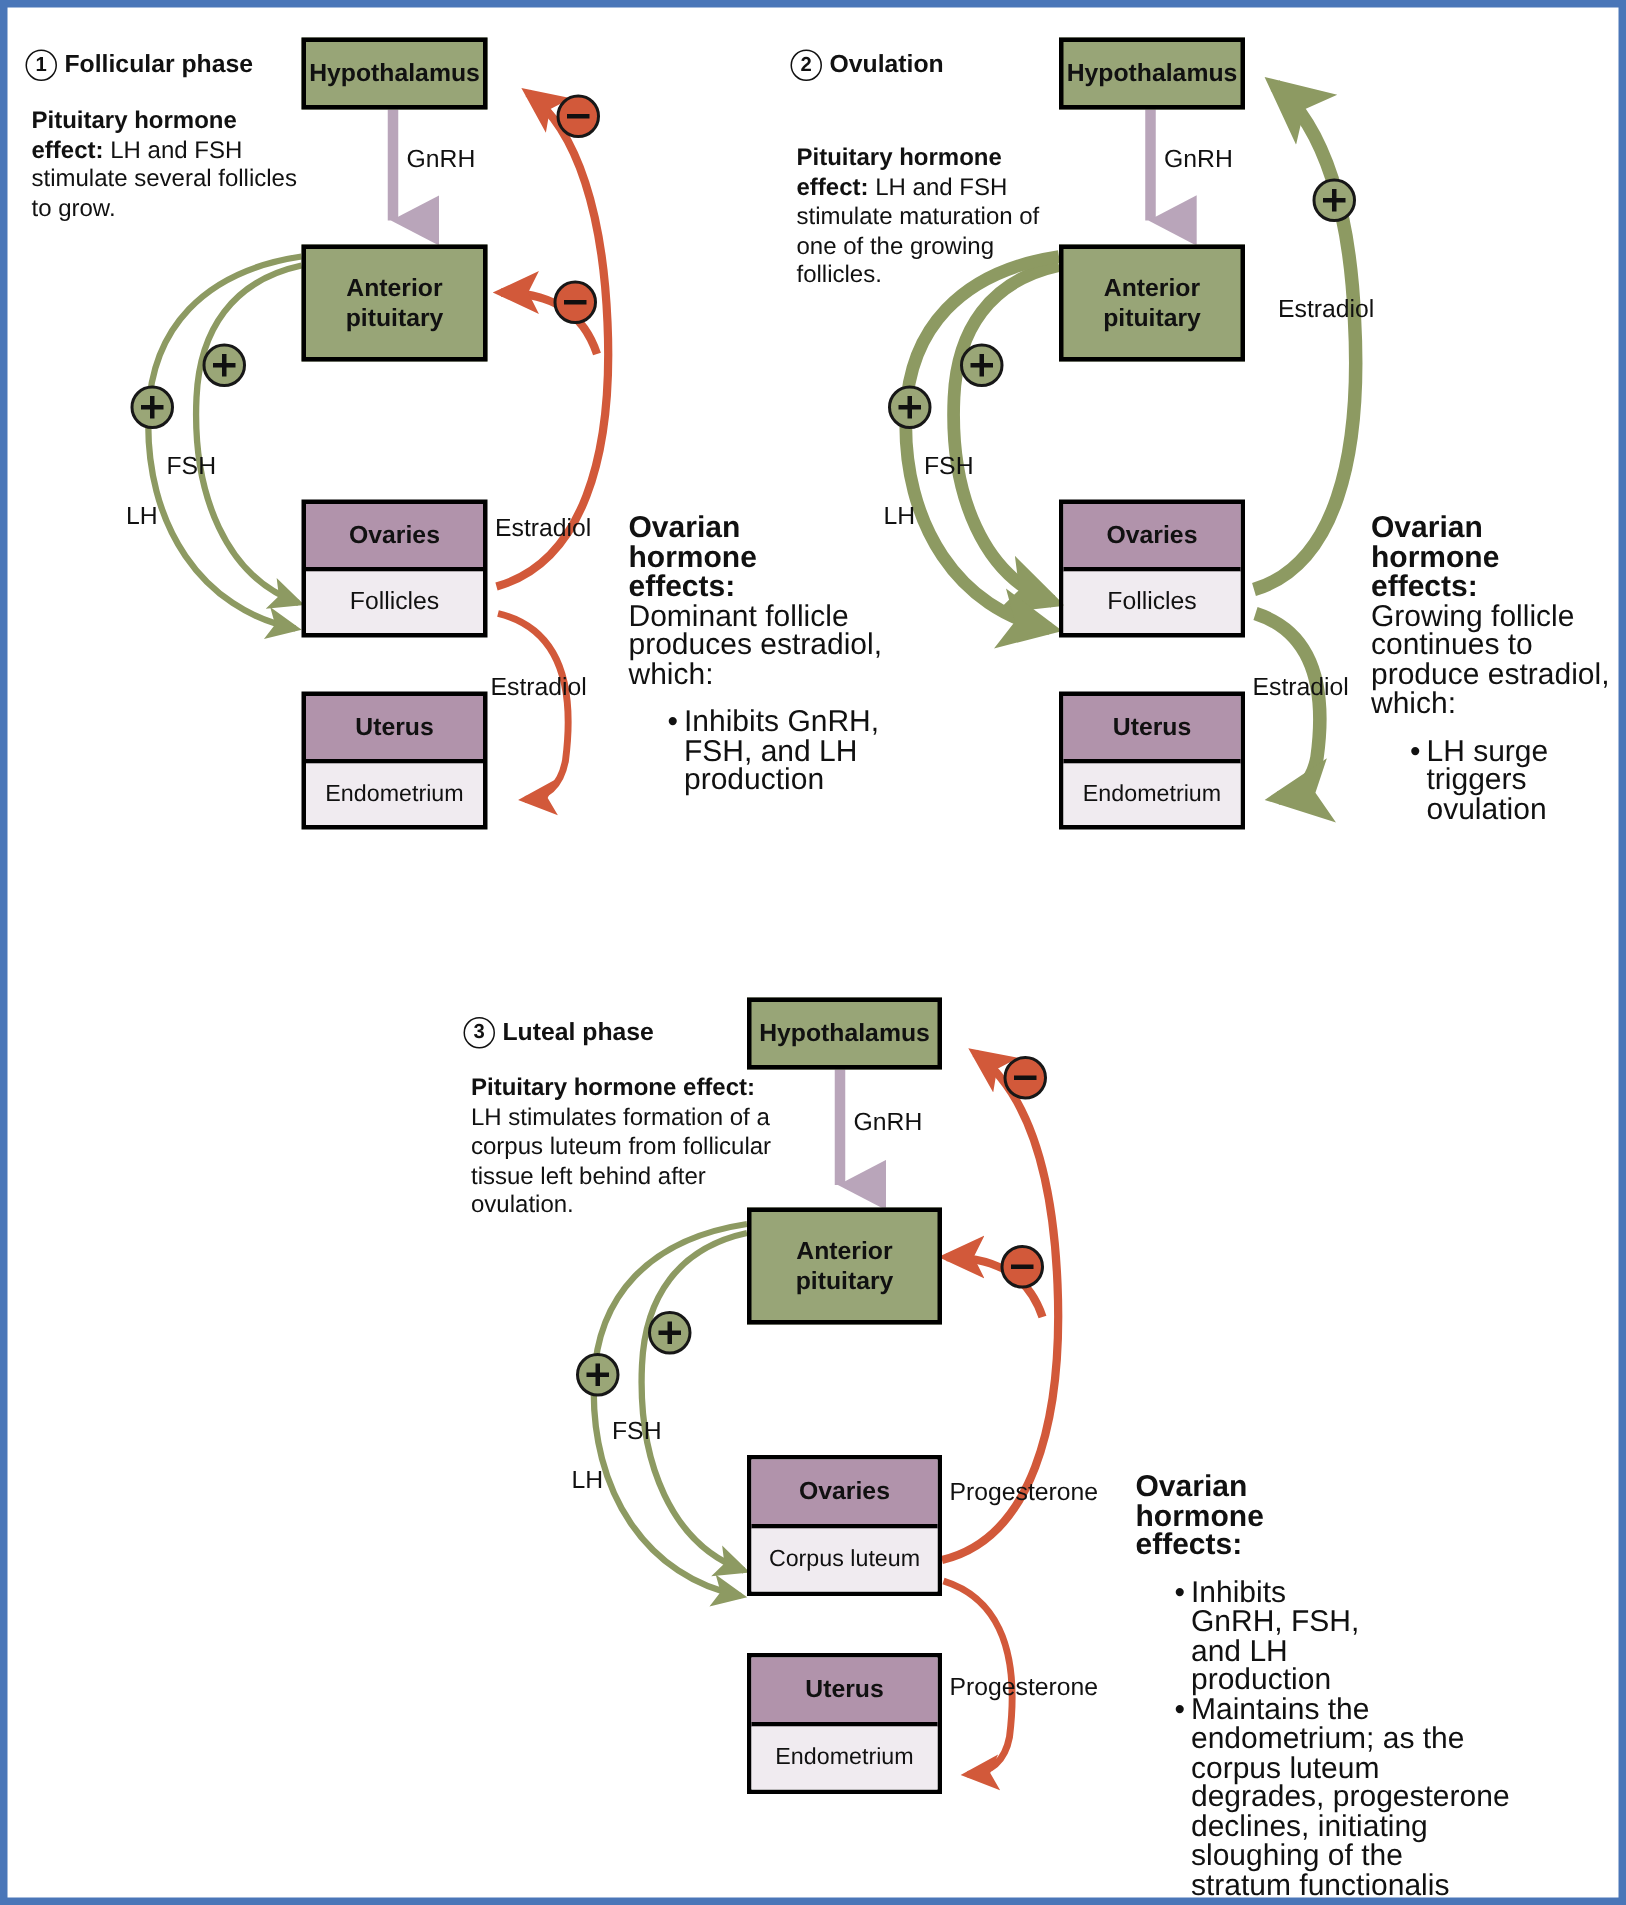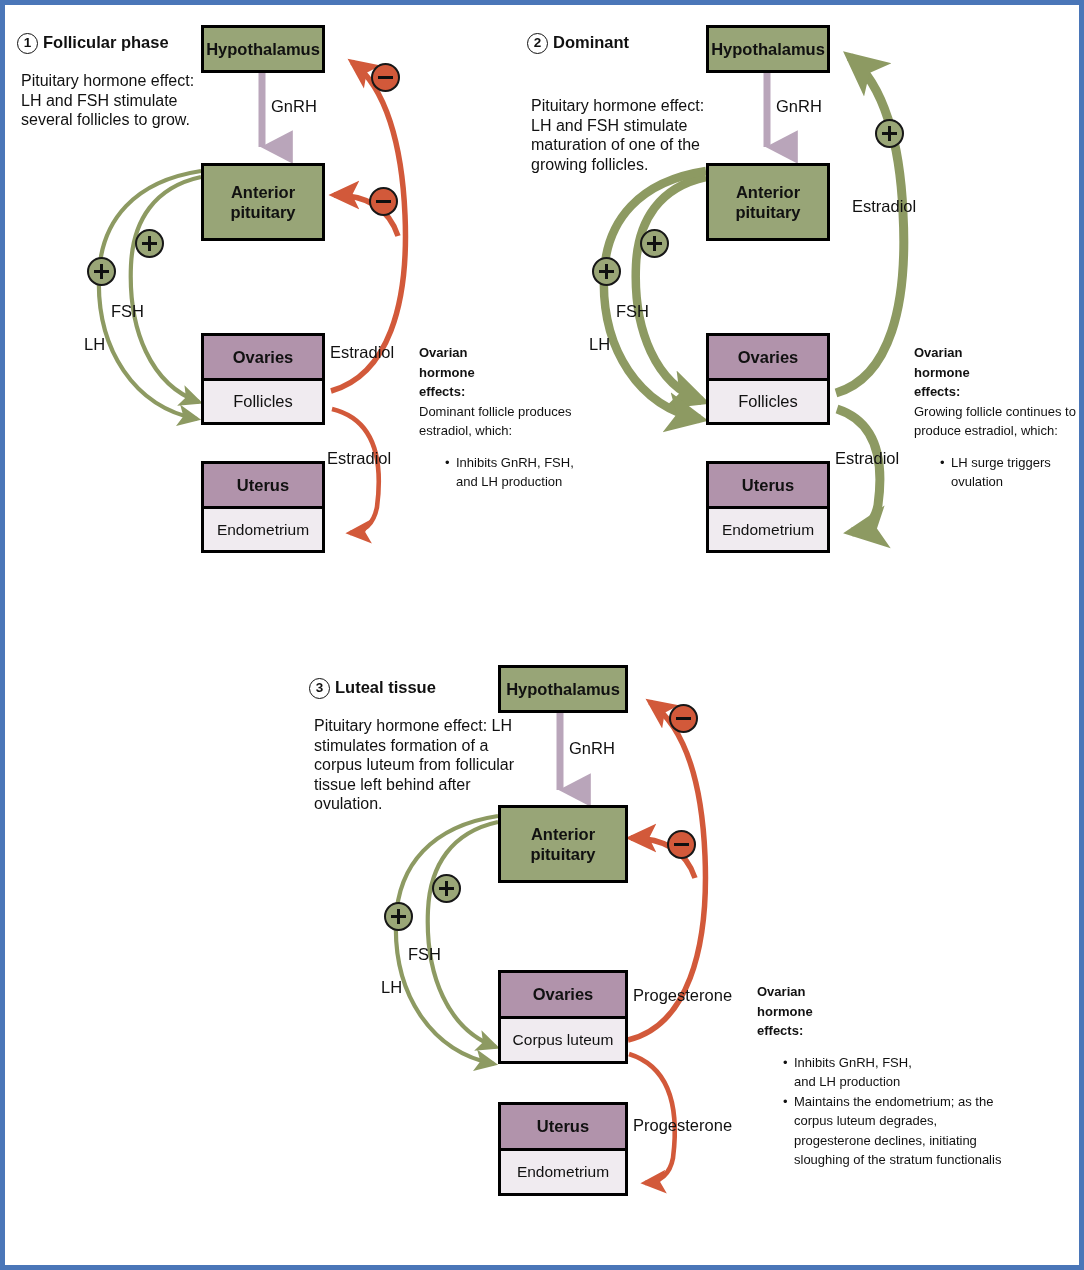--- a/index.html
+++ b/index.html
@@ -14,22 +14,22 @@
   }
   .panel{position:absolute;}
   
   .phase-head{position:absolute;font-weight:bold;font-size:16.5px;white-space:nowrap;}
   .circnum{
     display:inline-block;width:19px;height:19px;line-height:17px;
     border:1.6px solid #111;border-radius:50%;text-align:center;
     font-size:13.5px;font-weight:bold;vertical-align:1px;margin-right:5px;
   }
   .para{position:absolute;font-size:16px;line-height:19.5px;}
-  .para b{font-weight:normal;}
-  .effects{position:absolute;font-size:13px;line-height:19.5px;}
+  .para b{font-weight:bold;}
+  .effects{position:absolute;font-size:20px;line-height:19.5px;}
   .effects .hdr{font-weight:bold;}
   .effects ul{margin:12px;padding:0 0 0 14px;list-style:none;}
   .effects li{position:relative;padding-left:11px;}
   .effects li:before{content:"\2022";position:absolute;left:0;top:0;}
   
   .box{position:absolute;border:3px solid #000;box-sizing:border-box;}
   .box .hd{
     font-weight:bold;font-size:16.5px;text-align:center;
     display:flex;align-items:center;justify-content:center;
     box-sizing:border-box;
@@ -142,21 +142,21 @@
     <div>Dominant follicle produces estradiol, which:</div>
     <ul>
       <li>Inhibits GnRH, FSH, and LH production</li>
     </ul>
   </div>
 </div>
 
 <div class="panel" style="left:505px;top:0;width:579px;height:600px;">
 
   <div class="phase-head" style="left:17px;top:28px;">
-    <span class="circnum">2</span><span>Dominant</span>
+    <span class="circnum">2</span><span>Ovulation</span>
   </div>
 
   <div class="para" style="left:21px;top:66px;width:185px;margin-top:25px;">
     <b>Pituitary hormone effect:</b>
     <span>LH and FSH stimulate maturation of one of the growing follicles.</span>
   </div>
 
   <svg class="arrows" width="579" height="600">
     <defs>
       <marker id="p2grn" markerWidth="5.2" markerHeight="5.2" refX="4" refY="2.6" orient="auto">
@@ -216,21 +216,21 @@
     <div>Growing follicle continues to produce estradiol, which:</div>
     <ul>
       <li style="width:140px;">LH surge triggers ovulation</li>
     </ul>
   </div>
 </div>
 
 <div class="panel" style="left:290px;top:645px;width:794px;height:625px;">
 
   <div class="phase-head" style="left:14px;top:28px;">
-    <span class="circnum">3</span><span>Luteal tissue</span>
+    <span class="circnum">3</span><span>Luteal phase</span>
   </div>
 
   <div class="para" style="left:19px;top:66px;width:203px;">
     <b>Pituitary hormone effect:</b>
     <span>LH stimulates formation of a corpus luteum from follicular tissue left behind after ovulation.</span>
   </div>
 
   <svg class="arrows" width="794" height="625">
     <defs>
       <marker id="p3red" markerWidth="6" markerHeight="6" refX="4.6" refY="3" orient="auto">

